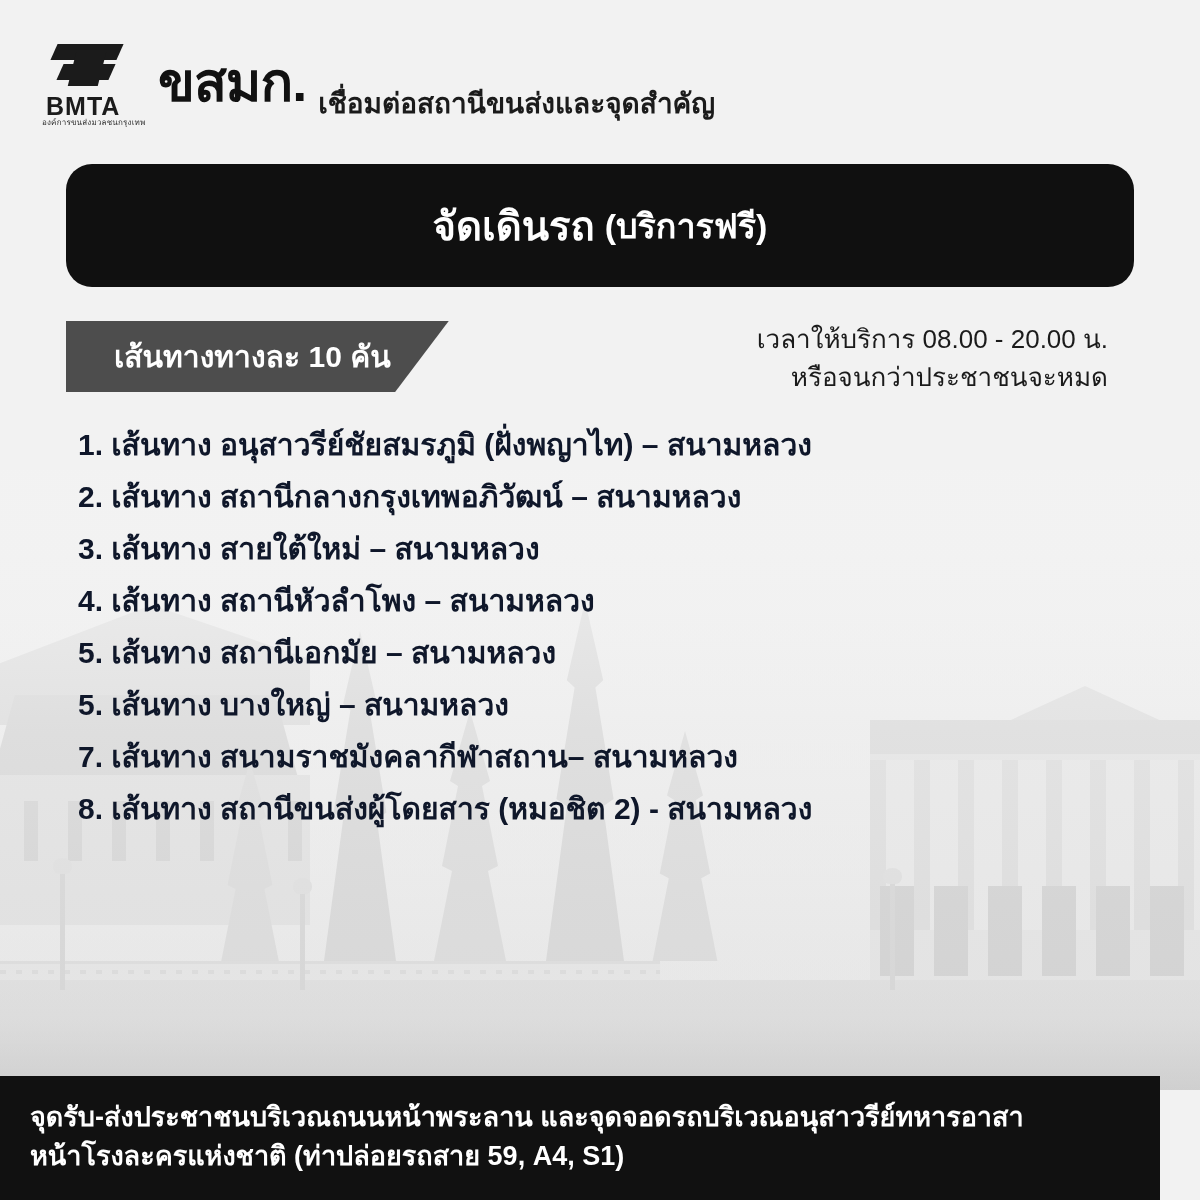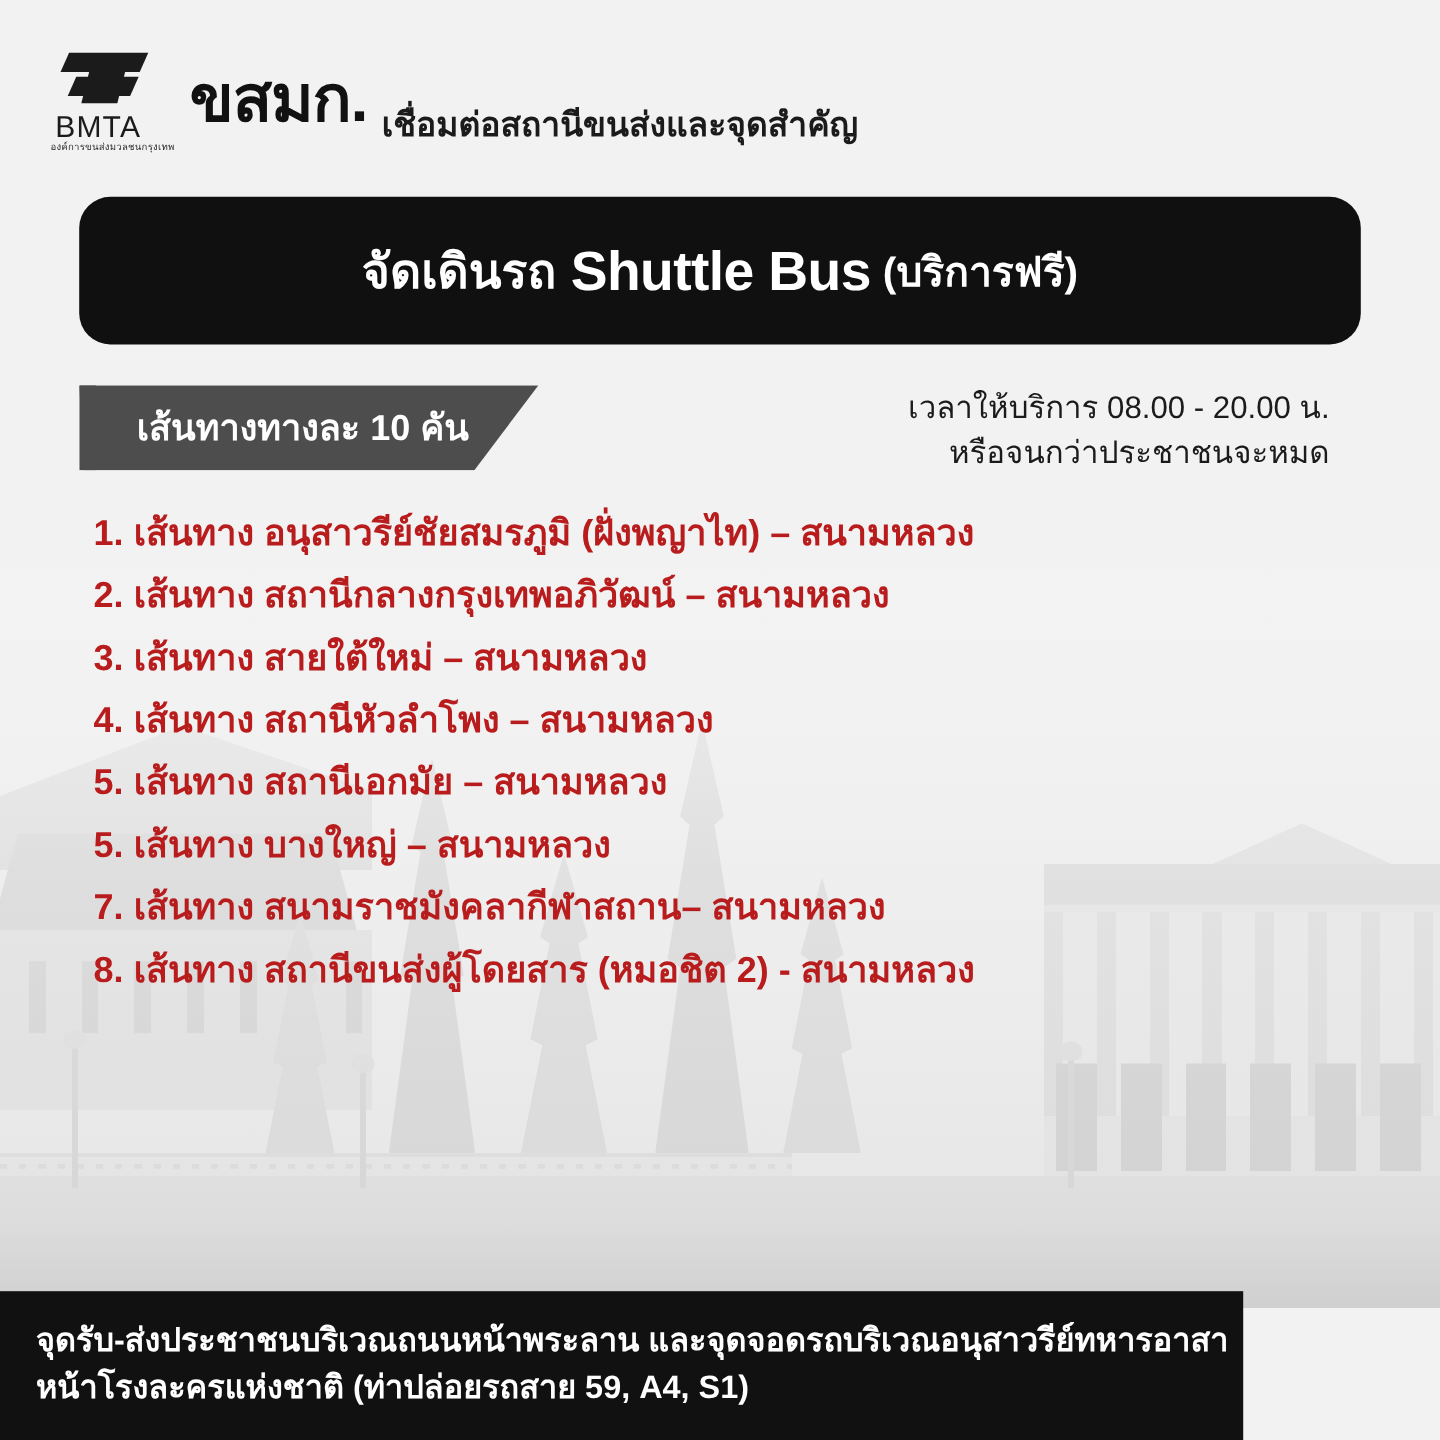--- a/index.html
+++ b/index.html
@@ -141,21 +141,21 @@
     transform: skewX(-24deg);
   }
   .logo-mark .swoosh.s2 { top: 26px; width: 52px; left: 6px; }
   .logo-mark .blk {
     position: absolute; left: 18px; top: 14px;
     width: 30px; height: 34px; background: #1b1b1b;
     transform: skewX(-14deg);
   }
   .logo-text {
     position: absolute; left: 6px; top: 56px;
-    font-weight: 400; font-size: 25px; letter-spacing: 1px; color: #1b1b1b;
+    font-weight: 700; font-size: 25px; letter-spacing: 1px; color: #1b1b1b;
   }
   .logo-sub {
     position: absolute; left: 2px; top: 80px;
     font-size: 8px; color: #2a2a2a; letter-spacing: .2px;
     white-space: nowrap;
   }
   .header-titles { margin-left: 14px; display: flex; align-items: flex-end; }
   .title-strong {
     font-size: 54px; font-weight: 700; color: #111; letter-spacing: -1px;
   }
@@ -208,31 +208,31 @@
   }
 
   
   .routes {
     margin: 34px 0 0 78px;
   }
   .routes li {
     list-style: none;
     font-size: 30px;
     font-weight: 700;
-    color: #b91c1c;
+    color: #0f172a;
     line-height: 1.0;
     margin-bottom: 22px;
     white-space: nowrap;
   }
 
   
   .footer {
     position: absolute;
     left: 0; bottom: 0;
-    width: 1036px;
+    width: 1160px;
     background: #111;
     color: #fff;
     padding: 22px 0 24px 30px;
     z-index: 3;
   }
   .footer div {
     font-size: 27px;
     font-weight: 700;
     line-height: 1.45;
     white-space: nowrap;
@@ -288,21 +288,20 @@
     </div>
 
     <div class="header-titles">
       <span class="title-strong">ขสมก.</span>
       <span class="title-rest">เชื่อมต่อสถานีขนส่งและจุดสำคัญ</span>
     </div>
   </div>
 
   <div class="pill">
     <span class="p1">จัดเดินรถ</span>
-    <span class="p2">Shuttle Bus</span>
     <span class="p3">(บริการฟรี)</span>
   </div>
 
   <div class="subrow">
     <div class="ribbon-wrap">
       <div class="ribbon" style="margin-left:0">เส้นทางทางละ 10 คัน</div>
     </div>
     <div class="hours">
       <div>เวลาให้บริการ 08.00 - 20.00 น.</div>
       <div>หรือจนกว่าประชาชนจะหมด</div>

